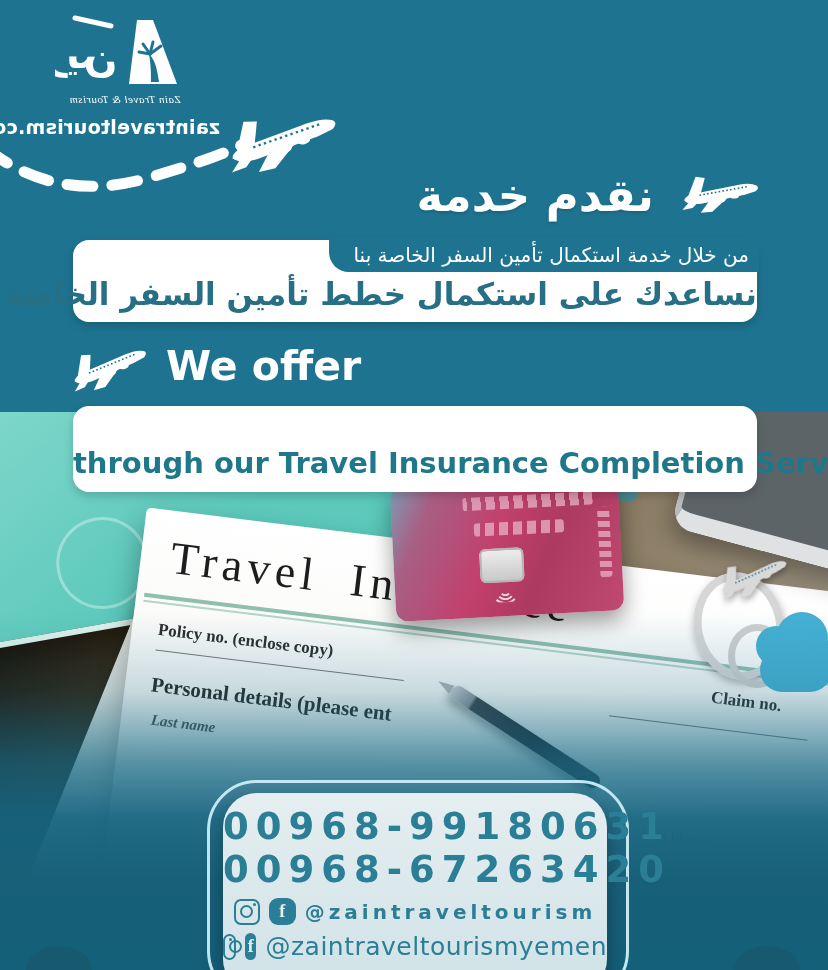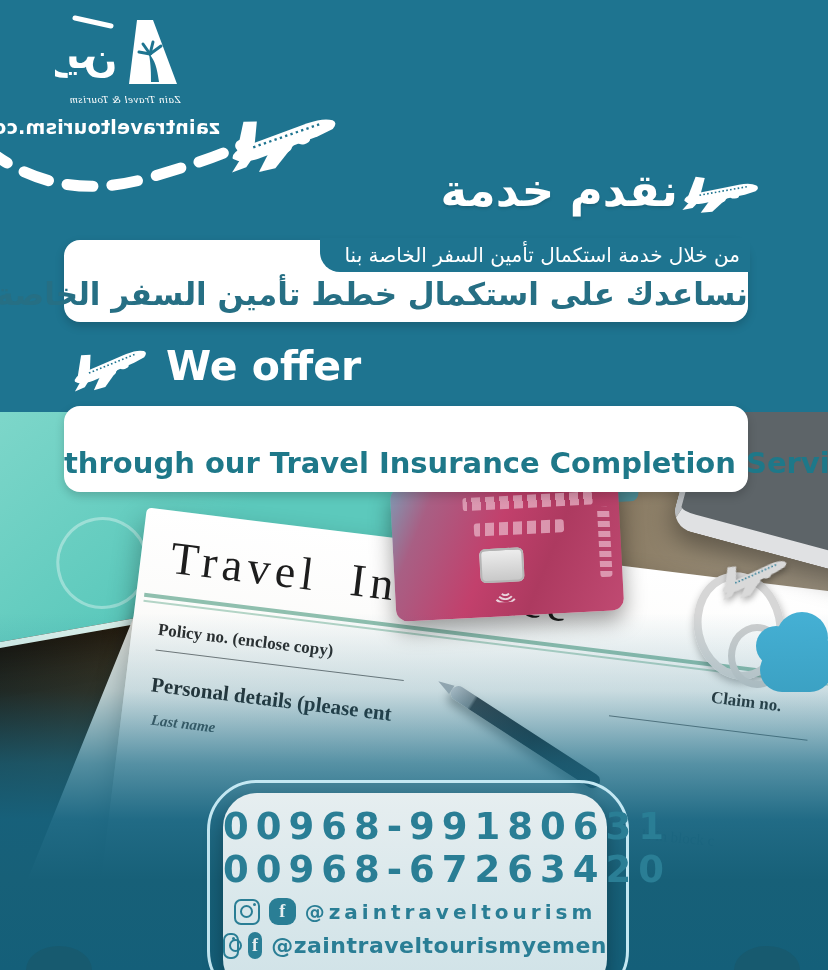--- a/index.html
+++ b/index.html
@@ -10,26 +10,26 @@
     transform:scaleX(-1);}
   .logo-mark{display:block;margin:0 auto;}
   .logo-name{font-family:"Liberation Serif",serif;font-style:italic;font-size:11px;letter-spacing:.5px;margin-top:1px;}
   .logo-web{font-size:19px;font-weight:bold;margin-top:11px;letter-spacing:.3px;}
 
   
   .trail{position:absolute;left:0;top:100px;width:380px;height:110px;}
   .plane-top{position:absolute;left:224px;top:104px;width:122px;height:70px;color:#fff;transform:rotate(-13deg);}
 
   
-  .headline-ar{position:absolute;top:164px;right:64px;display:flex;align-items:flex-start;gap:2px;z-index:3;}
+  .headline-ar{position:absolute;top:164px;right:64px;display:flex;align-items:flex-end;gap:26px;z-index:3;}
   .headline-ar .txt{color:#fff;font-size:45px;font-weight:bold;direction:rtl;text-shadow:0 2px 3px rgba(0,0,0,.15);}
   .plane-ar{width:84px;height:58px;color:#fff;transform:rotate(-4deg);}
 
   
-  .banner{position:absolute;left:64px;width:684px;background:#fff;border-radius:16px;z-index:3;
+  .banner{position:absolute;left:73px;width:684px;background:#fff;border-radius:16px;z-index:3;
     box-shadow:0 4px 10px rgba(0,0,0,.18);}
   .banner-ar{top:240px;height:82px;}
   .banner-en{top:406px;height:86px;}
   .cover{position:absolute;background:#1e7490;}
   .banner-ar .cover{right:-2px;top:-2px;width:430px;height:34px;border-bottom-left-radius:20px;
     display:flex;align-items:center;justify-content:flex-end;padding-right:10px;box-sizing:border-box;}
   .banner-en .cover{left:-2px;top:-2px;width:588px;height:36px;border-bottom-right-radius:20px;
     display:flex;align-items:center;padding-left:14px;box-sizing:border-box;}
   .cover .small-line{color:#fff;font-size:20px;white-space:nowrap;}
   .banner-ar .small-line{direction:rtl;}
@@ -124,21 +124,21 @@
   .wa-icon{width:58px;height:58px;}
   .booknow .txt{color:#fff;font-size:56px;font-weight:bold;letter-spacing:1px;text-shadow:0 2px 4px rgba(0,0,0,.25);}
   .contact-outline{position:absolute;left:207px;top:780px;width:416px;height:215px;border:3px solid #c4e8f3;
     border-radius:50px;z-index:5;}
   .contact-inner{position:absolute;left:223px;top:793px;width:384px;height:200px;border-radius:34px;
     background:linear-gradient(180deg,#e6eef0,#cfe2e7);z-index:5;
     box-shadow:0 10px 20px rgba(0,0,0,.3);padding-top:12px;box-sizing:border-box;text-align:center;}
   .phone-line{color:#2a7e95;font-weight:bold;font-size:37px;letter-spacing:7px;line-height:43px;white-space:nowrap;}
   .social-row{display:flex;align-items:center;justify-content:center;gap:9px;margin-top:7px;color:#2a7e95;}
   .social-txt1{font-weight:bold;font-size:20px;letter-spacing:4px;}
-  .social-txt2{font-weight:bold;font-size:22px;letter-spacing:.5px;}
+  .social-txt2{font-weight:normal;font-size:25px;letter-spacing:.5px;}
   .ig{position:relative;width:22px;height:22px;border:2.5px solid #2a7e95;border-radius:7px;display:inline-block;}
   .ig::before{content:"";position:absolute;left:4px;top:4px;width:9px;height:9px;border:2.5px solid #2a7e95;border-radius:50%;}
   .ig::after{content:"";position:absolute;right:2px;top:2px;width:3px;height:3px;background:#2a7e95;border-radius:50%;}
   .fb{width:27px;height:27px;background:#2a7e95;border-radius:9px;color:#e6eef0;display:inline-flex;
     align-items:center;justify-content:center;font-weight:bold;font-size:18px;font-family:"Liberation Serif",serif;}
   .corner-dot{position:absolute;width:66px;height:48px;background:#175a6f;border-radius:50%;z-index:6;}
   .cd-left{left:26px;top:946px;}
   .cd-right{left:734px;top:946px;}
 </style>
 </head>

